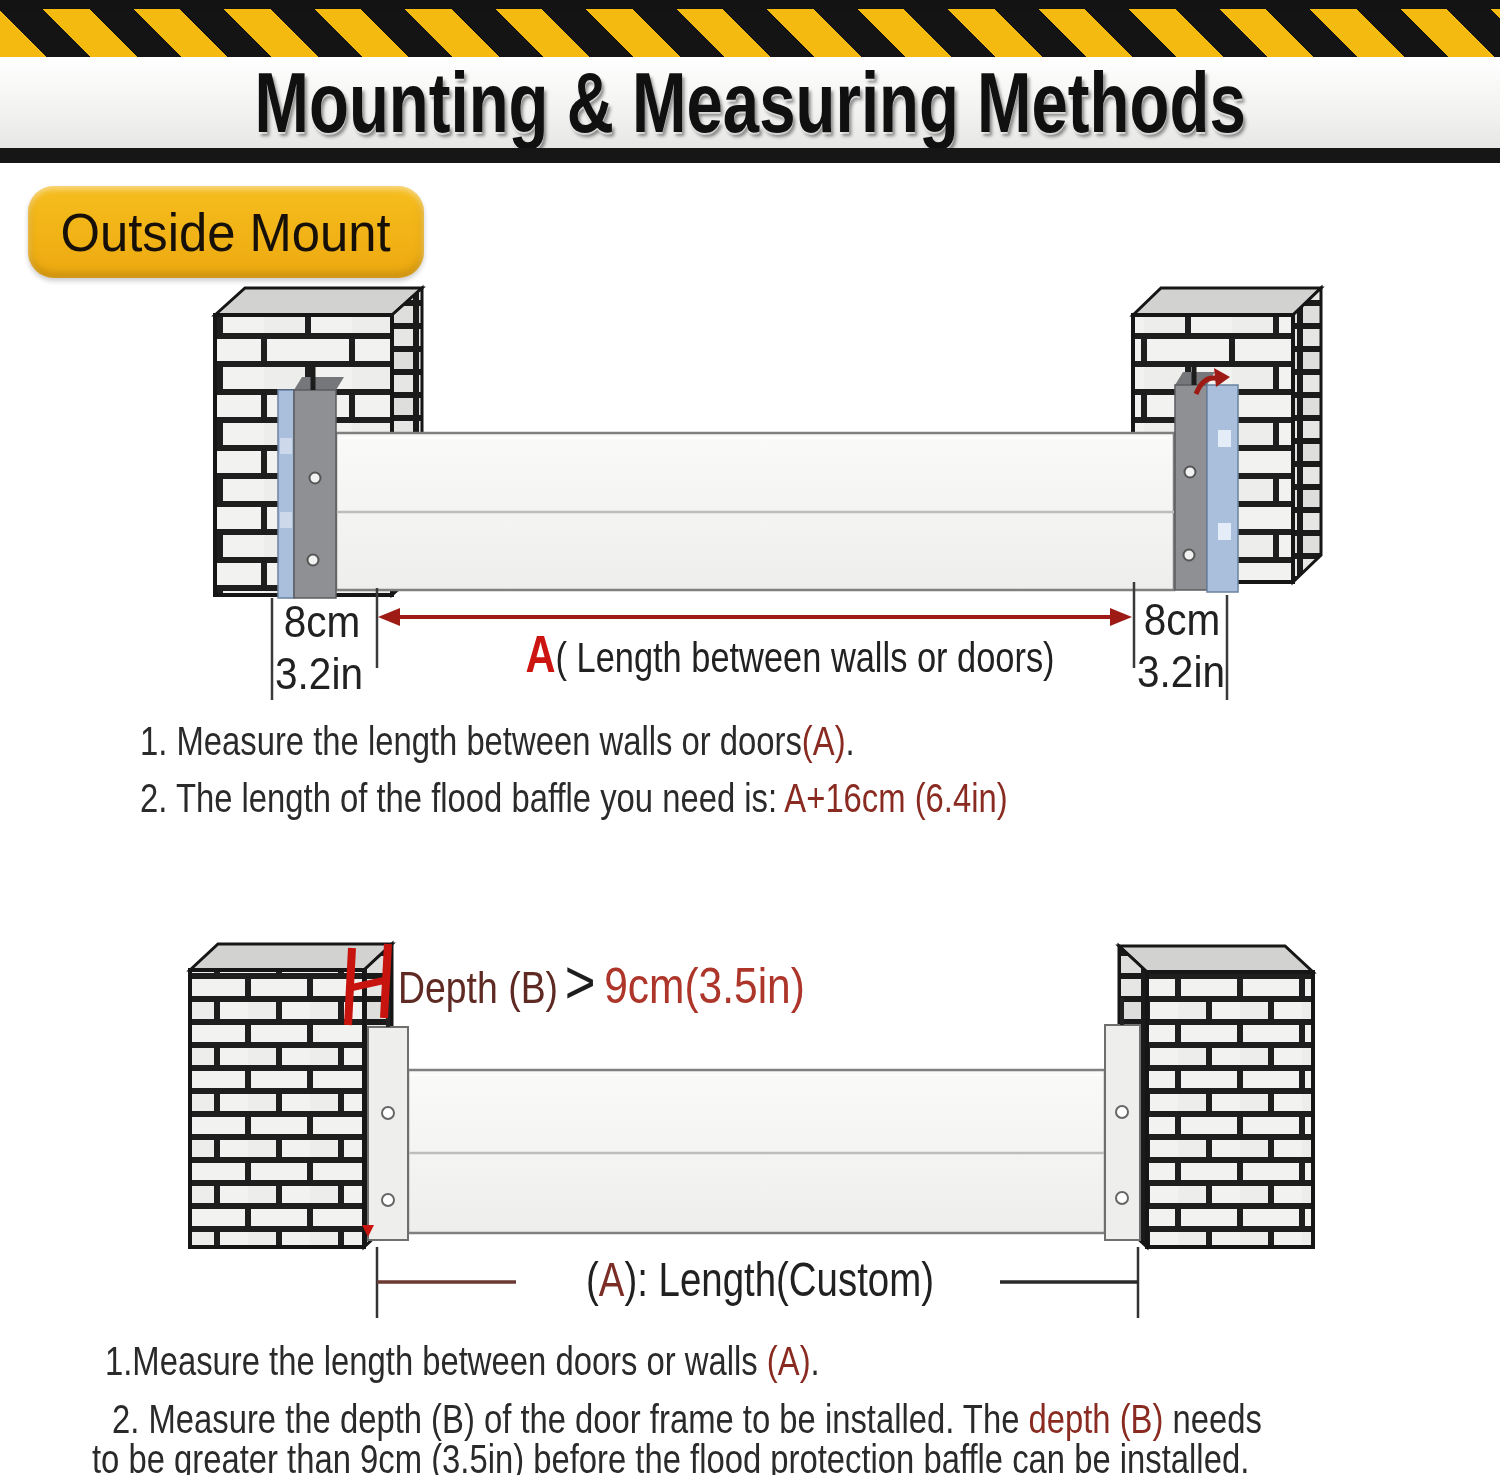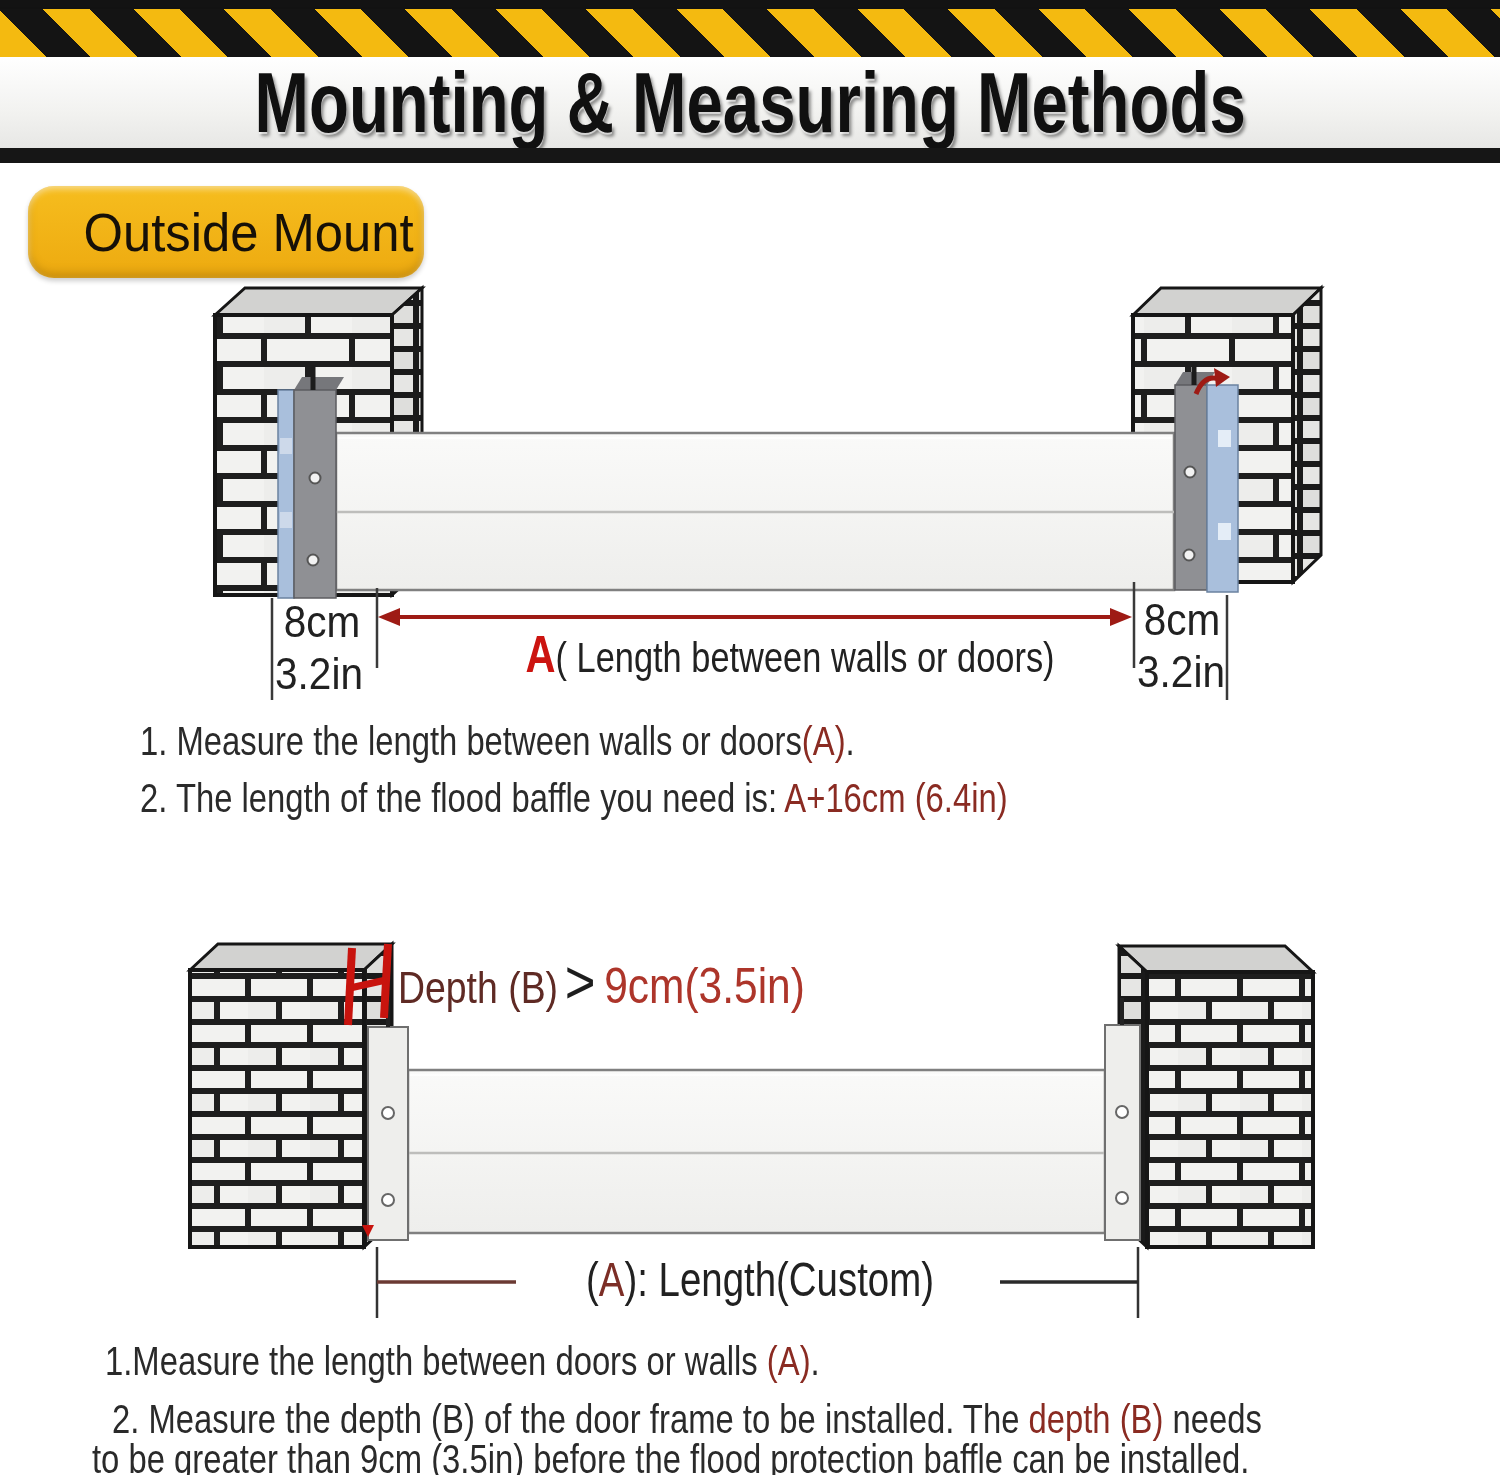--- a/index.html
+++ b/index.html
@@ -19,21 +19,21 @@
   .title-band h1 { margin:0; font-size:86px; font-weight:bold; color:#101010;
              white-space:nowrap; transform:scaleX(.76); letter-spacing:0;
              text-shadow:0 2px 1px rgba(255,255,255,.65), 3px 4px 4px rgba(0,0,0,.45); }
   .header-bar { position:absolute; top:148px; left:0; right:0; height:15px; background:#161616; }
 
   
   .badge { position:absolute; left:28px; width:396px; height:92px;
            background:linear-gradient(180deg,#f6bd1e 0%,#edaa10 100%);
            border-radius:26px;
            box-shadow:inset 0 3px 6px rgba(255,255,255,.5), inset 0 -5px 9px rgba(130,85,0,.35), 0 3px 5px rgba(0,0,0,.2);
-           display:flex; align-items:center; justify-content:flex-end; }
+           display:flex; align-items:center; justify-content:center; }
   .badge span { font-size:54px; color:#161008; white-space:nowrap; transform:scaleX(.94); }
   .badge-outside { top:186px; }
   .badge-inside  { top:838px; }
 
   
   .diag { position:absolute; left:0; width:1500px; }
   .diag1 { top:280px; height:430px; }
   .diag2 { top:930px; height:430px; }
 
   

